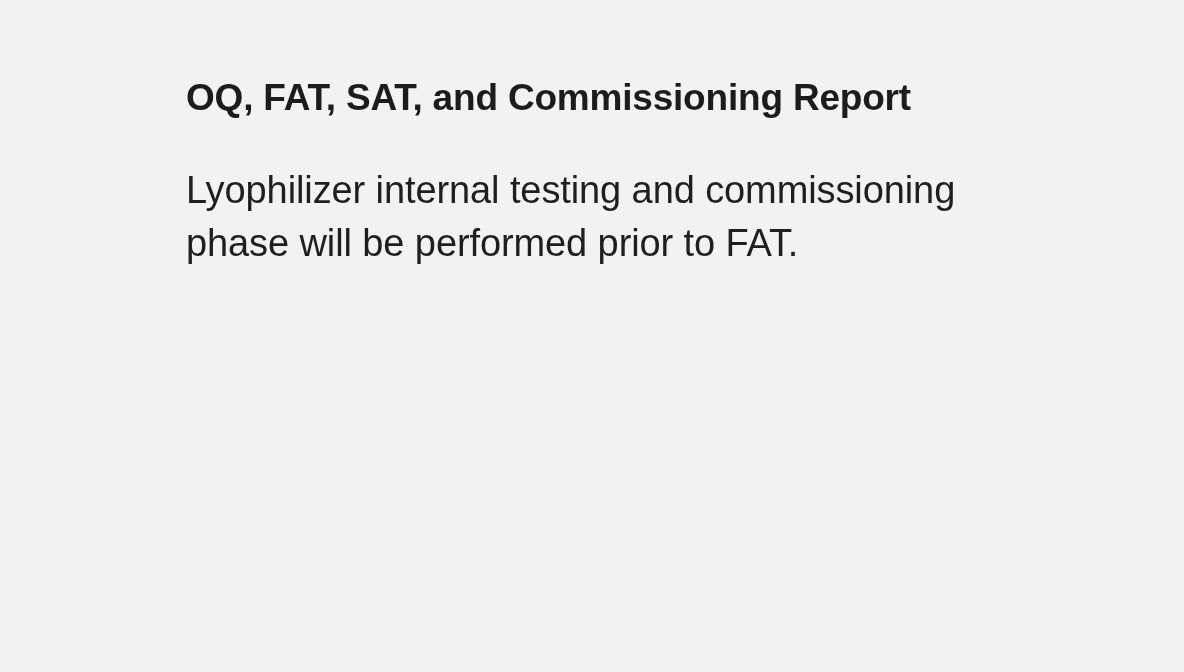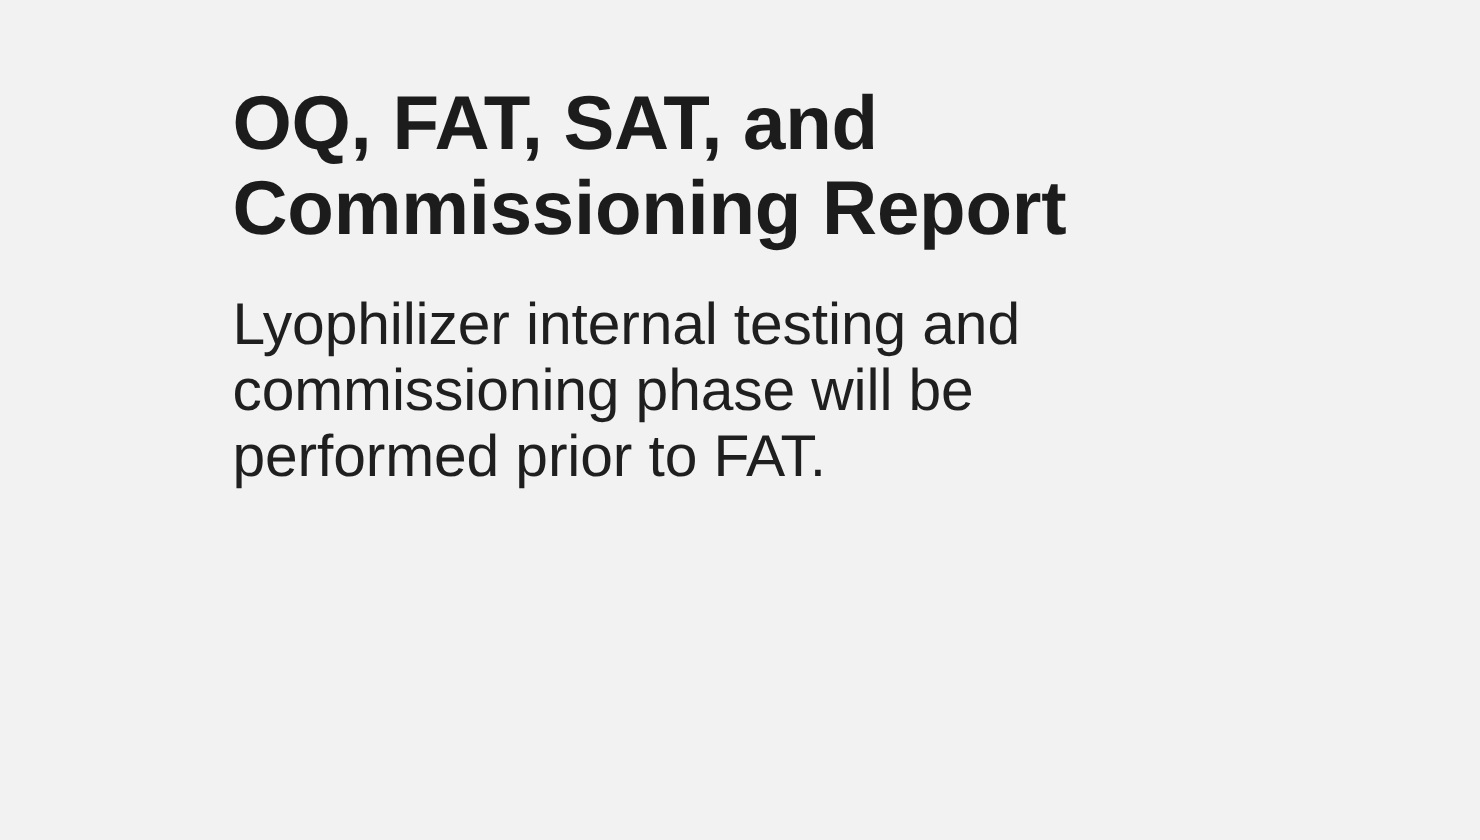--- a/index.html
+++ b/index.html
@@ -25,31 +25,31 @@
 
   .content-block {
     position: absolute;
     left: 186px;
     top: 64px;
     width: 812px;
   }
 
   .slide-title {
     margin: 0;
-    font-size: 61px;
+    font-size: 37px;
     line-height: 68px;
     font-weight: 700;
     letter-spacing: -0.2px;
     color: #1c1c1c;
     white-space: pre-line;
   }
 
   .body-paragraph {
     margin: 0;
-    font-size: 47px;
+    font-size: 38px;
     line-height: 53px;
     font-weight: 400;
     letter-spacing: -0.1px;
     color: #1f1f1f;
     white-space: pre-line;
   }
 
   .para-first {
     margin-top: 32px;
   }

